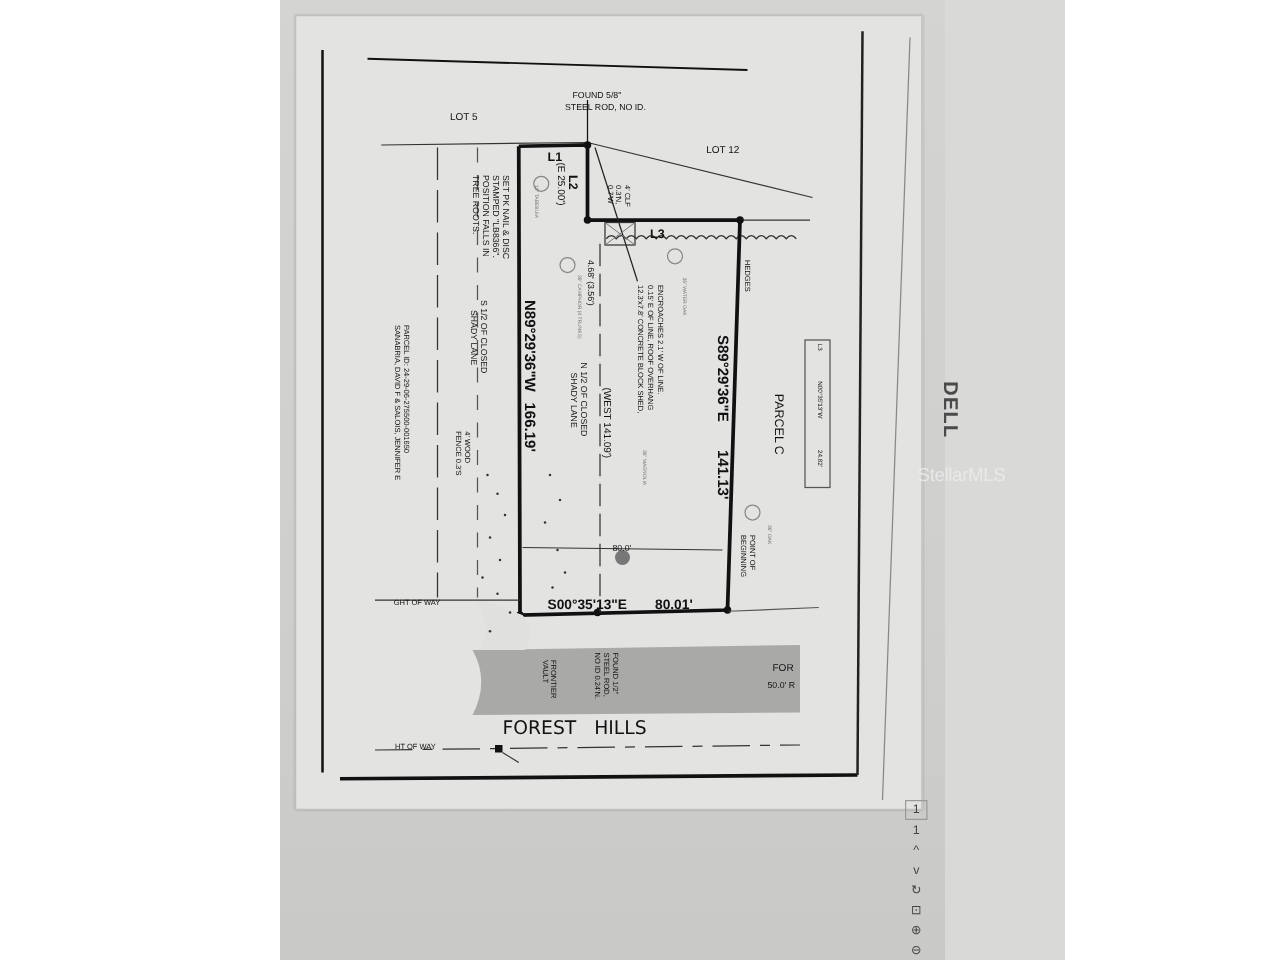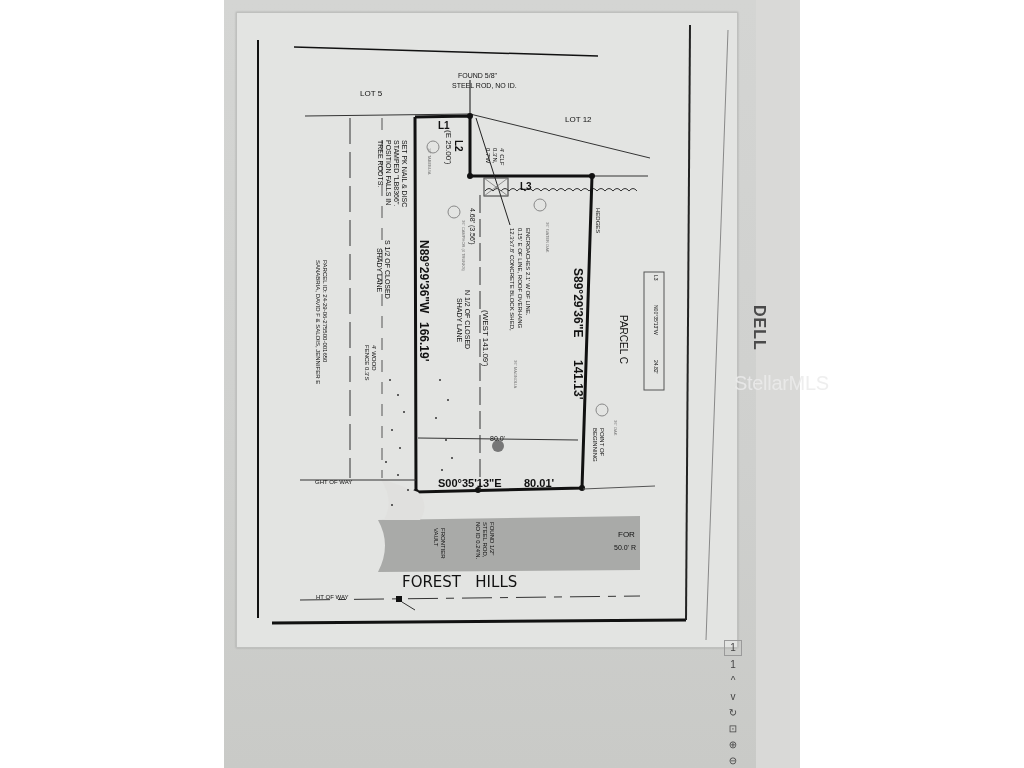--- a/index.html
+++ b/index.html
@@ -1,24 +1,24 @@
 <!DOCTYPE html>
 <html><head>
 <meta charset="utf-8">
 <style>
   html,body{margin:0;padding:0;background:#fff;}
   body{width:1024px;height:768px;position:relative;overflow:hidden;font-family:"Liberation Sans",sans-serif;}
-  .photo{position:absolute;left:224px;top:0;width:576px;height:768px;background:#d9d9d7;overflow:hidden;}
+  .photo{position:absolute;left:224px;top:0;width:628px;height:768px;background:#d9d9d7;overflow:hidden;}
   .viewer-bg{position:absolute;left:0;top:0;width:532px;height:768px;background:linear-gradient(180deg,#d4d5d3,#cfd0ce 60%,#c9cac7);}
   .page{position:absolute;left:12px;top:12px;width:500px;height:634px;background:#e3e4e2;border:1px solid #bfc0be;box-shadow:0 0 2px rgba(0,0,0,.2);}
   .vtoolbar{position:absolute;left:496px;top:640px;width:26px;height:128px;display:flex;flex-direction:column;align-items:center;gap:2px;}
   .vtoolbar .tb{width:16px;height:14px;font-size:10px;color:#444;text-align:center;line-height:14px;}
   .vtoolbar .tb.active{border:1px solid #9a9a9a;}
   .dell{position:absolute;left:768px;top:305px;color:#4a4a4a;font-weight:bold;font-size:16px;transform:rotate(90deg);transform-origin:left top;letter-spacing:1px;}
-  .watermark{position:absolute;left:734px;top:372px;font-size:20px;color:rgba(235,235,235,.85);letter-spacing:-0.3px;}
+  .watermark{position:absolute;left:734px;top:372px;font-size:15px;color:rgba(235,235,235,.85);letter-spacing:-0.3px;}
   svg{position:absolute;left:0;top:0;}
   .t{font-family:"Liberation Sans",sans-serif;fill:#111;}
   .tg{font-family:"Liberation Sans",sans-serif;fill:#777;}
   .hw{font-family:"DejaVu Sans",sans-serif;fill:#111;}
 </style>
 </head>
 <body>
 
 <div class="photo">
   <div class="viewer-bg"></div>

